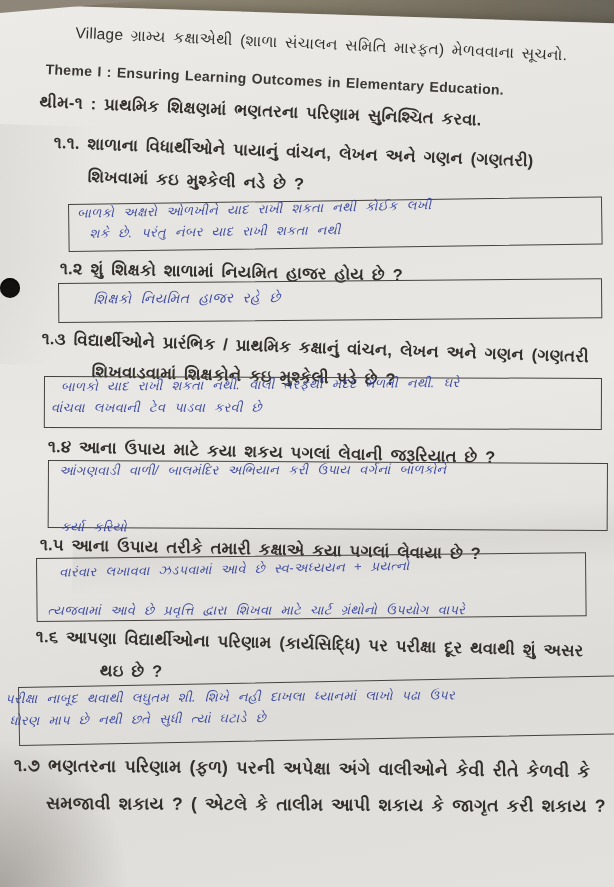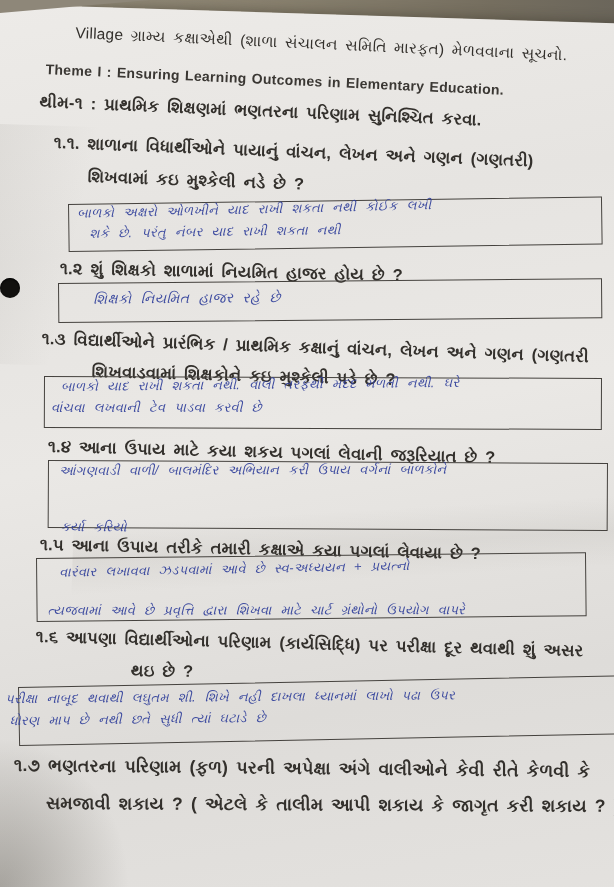--- a/index.html
+++ b/index.html
@@ -102,21 +102,21 @@
   </div>
   <div class="abox" style="left:36px;top:558px;width:548px;height:62px;transform:rotate(-0.6deg);">
     <div class="hw" style="left:22px;top:6px;transform:rotate(-0.5deg);">વારંવાર લખાવવા ઝડપવામાં આવે છે સ્વ-અધ્યયન + પ્રયત્નો</div>
     <div class="hw" style="left:10px;top:28px;transform:rotate(0.5deg);margin-top:16px;">ત્યજવામાં આવે છે પ્રવૃત્તિ દ્વારા શિખવા માટે ચાર્ટ ગ્રંથોનો ઉપયોગ વાપરે</div>
   </div>
 
   <div class="pl" style="left:36px;top:627px;transform:rotate(1.5deg);">
     <span>૧.૬</span>
     <span>આપણા વિદ્યાર્થીઓના પરિણામ (કાર્યસિદ્ધિ) પર પરીક્ષા દૂર થવાથી શું અસર</span>
   </div>
-  <div class="pl" style="left:100px;top:661px;transform:rotate(0.8deg);margin-left:31px;">થઇ છે ?</div>
+  <div class="pl" style="left:100px;top:661px;transform:rotate(0.8deg);">થઇ છે ?</div>
   <div class="abox" style="left:18px;top:687px;width:596px;height:57px;transform:rotate(-1.1deg);">
     <div class="hw" style="left:-14px;top:3px;transform:rotate(0.6deg);">પરીક્ષા નાબૂદ થવાથી લઘુતમ શી. શિખે નહી દાખલા ધ્યાનમાં લાખો પઢા ઉપર</div>
     <div class="hw" style="left:-10px;top:25px;transform:rotate(0.4deg);">ધોરણ માપ છે નથી છતે સુધી ત્યાં ઘટાડે છે</div>
   </div>
 
   <div class="pl big" style="left:14px;top:755px;transform:rotate(0.6deg);">
     <span>૧.૭</span>
     <span>ભણતરના પરિણામ (ફળ) પરની અપેક્ષા અંગે વાલીઓને કેવી રીતે કેળવી કે</span>
   </div>
   <div class="pl big" style="left:46px;top:793px;transform:rotate(0.3deg);">સમજાવી શકાય ? ( એટલે કે તાલીમ આપી શકાય કે જાગૃત કરી શકાય ? )</div>

